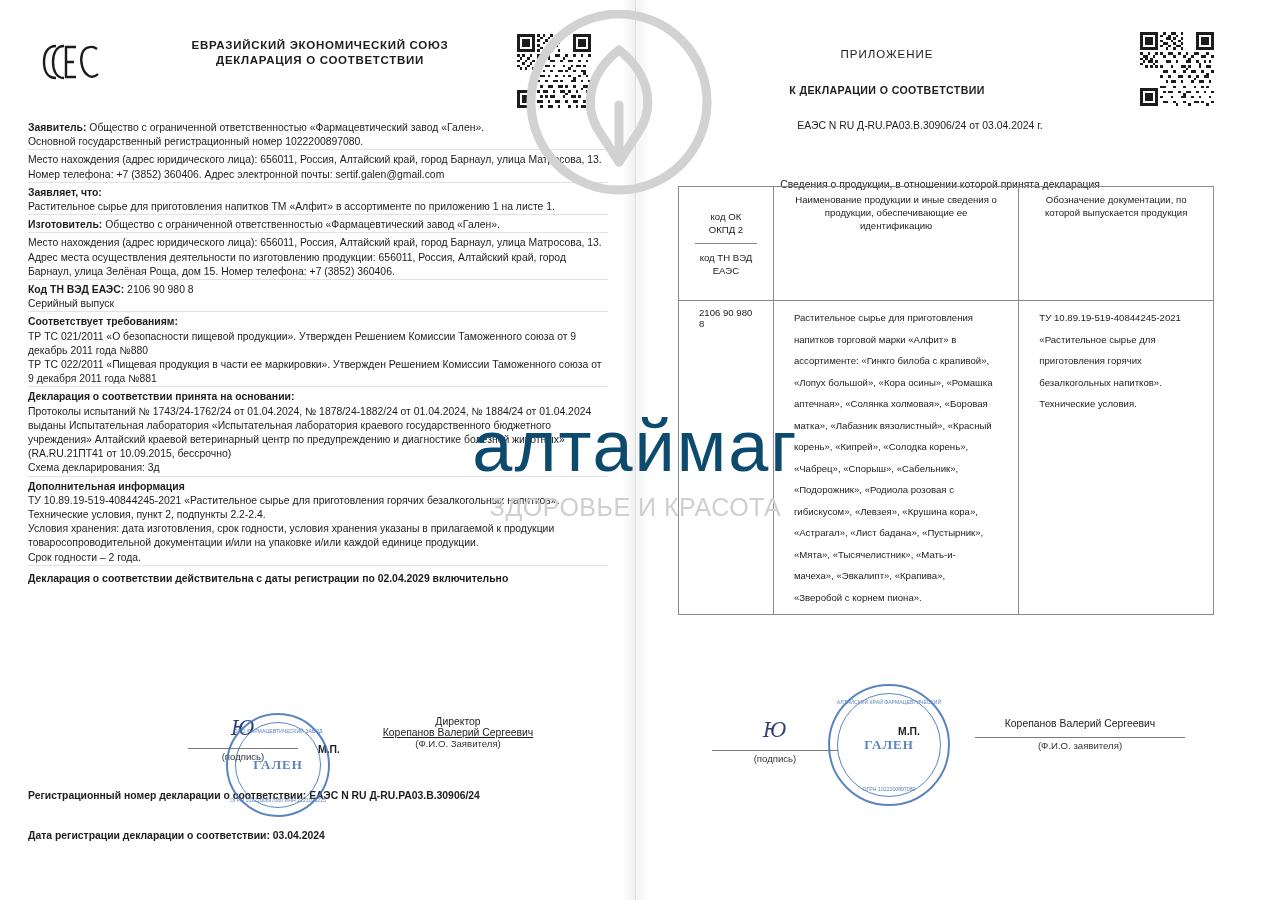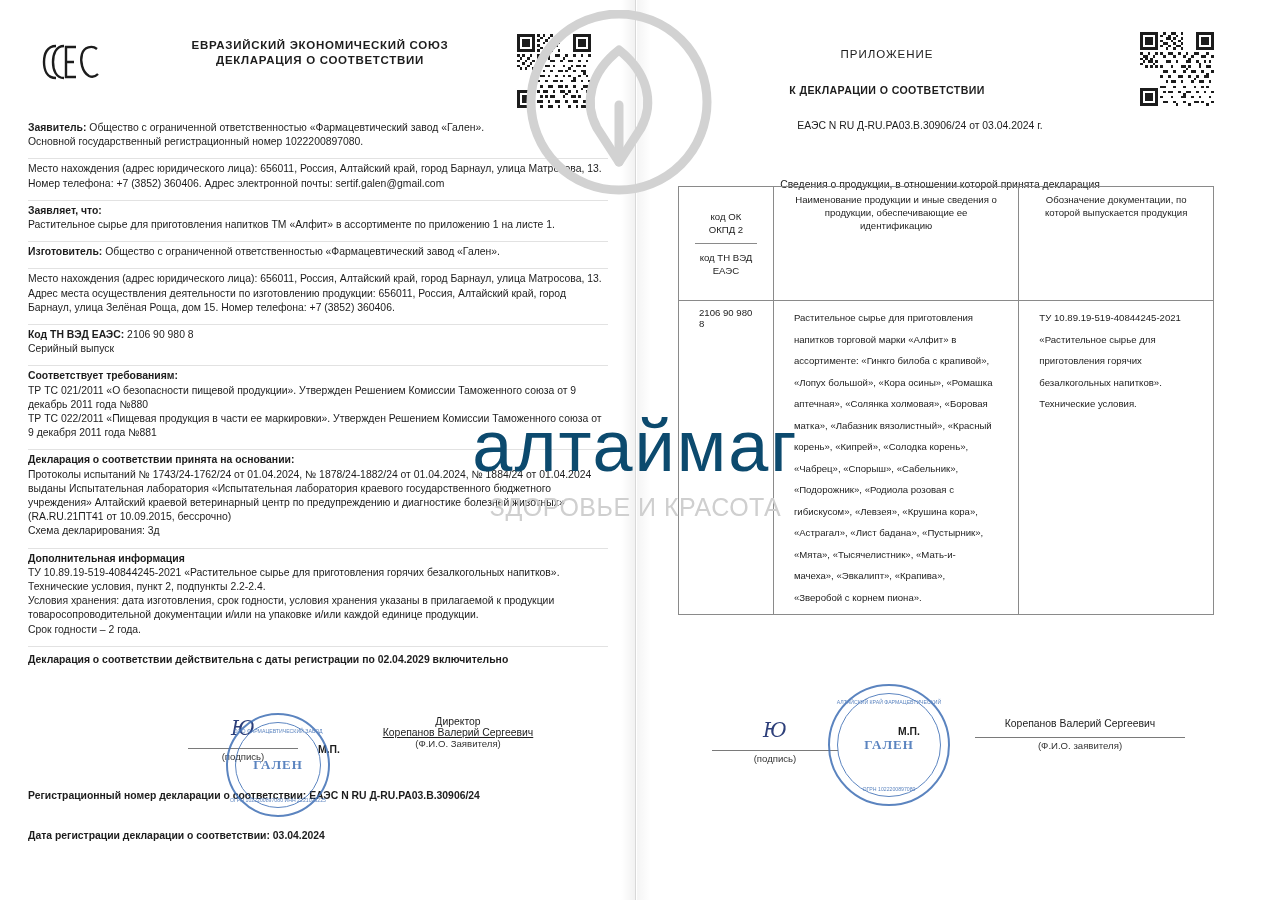--- a/index.html
+++ b/index.html
@@ -89,21 +89,21 @@
   .qr-left { left: 517px; top: 34px; width: 74px; height: 74px; }
   .qr-right { left: 1140px; top: 32px; width: 74px; height: 74px; }
 
   .lbody {
     position: absolute; left: 28px; top: 118px; width: 580px;
     font-size: 10.4px;
     line-height: 14.2px;
   }
   .row {
     border-bottom: 1px solid #e2e2e2;
-    padding: 3px 0 9px 0;
+    padding: 3px 0 0 0;
   }
   .row.nb { border-bottom: none; }
   .b { font-weight: bold; }
   .u { text-decoration: underline; }
 
   
   .sig-left {
     position: absolute; left: 28px; top: 716px; width: 580px;
     font-size: 10.4px;
   }

